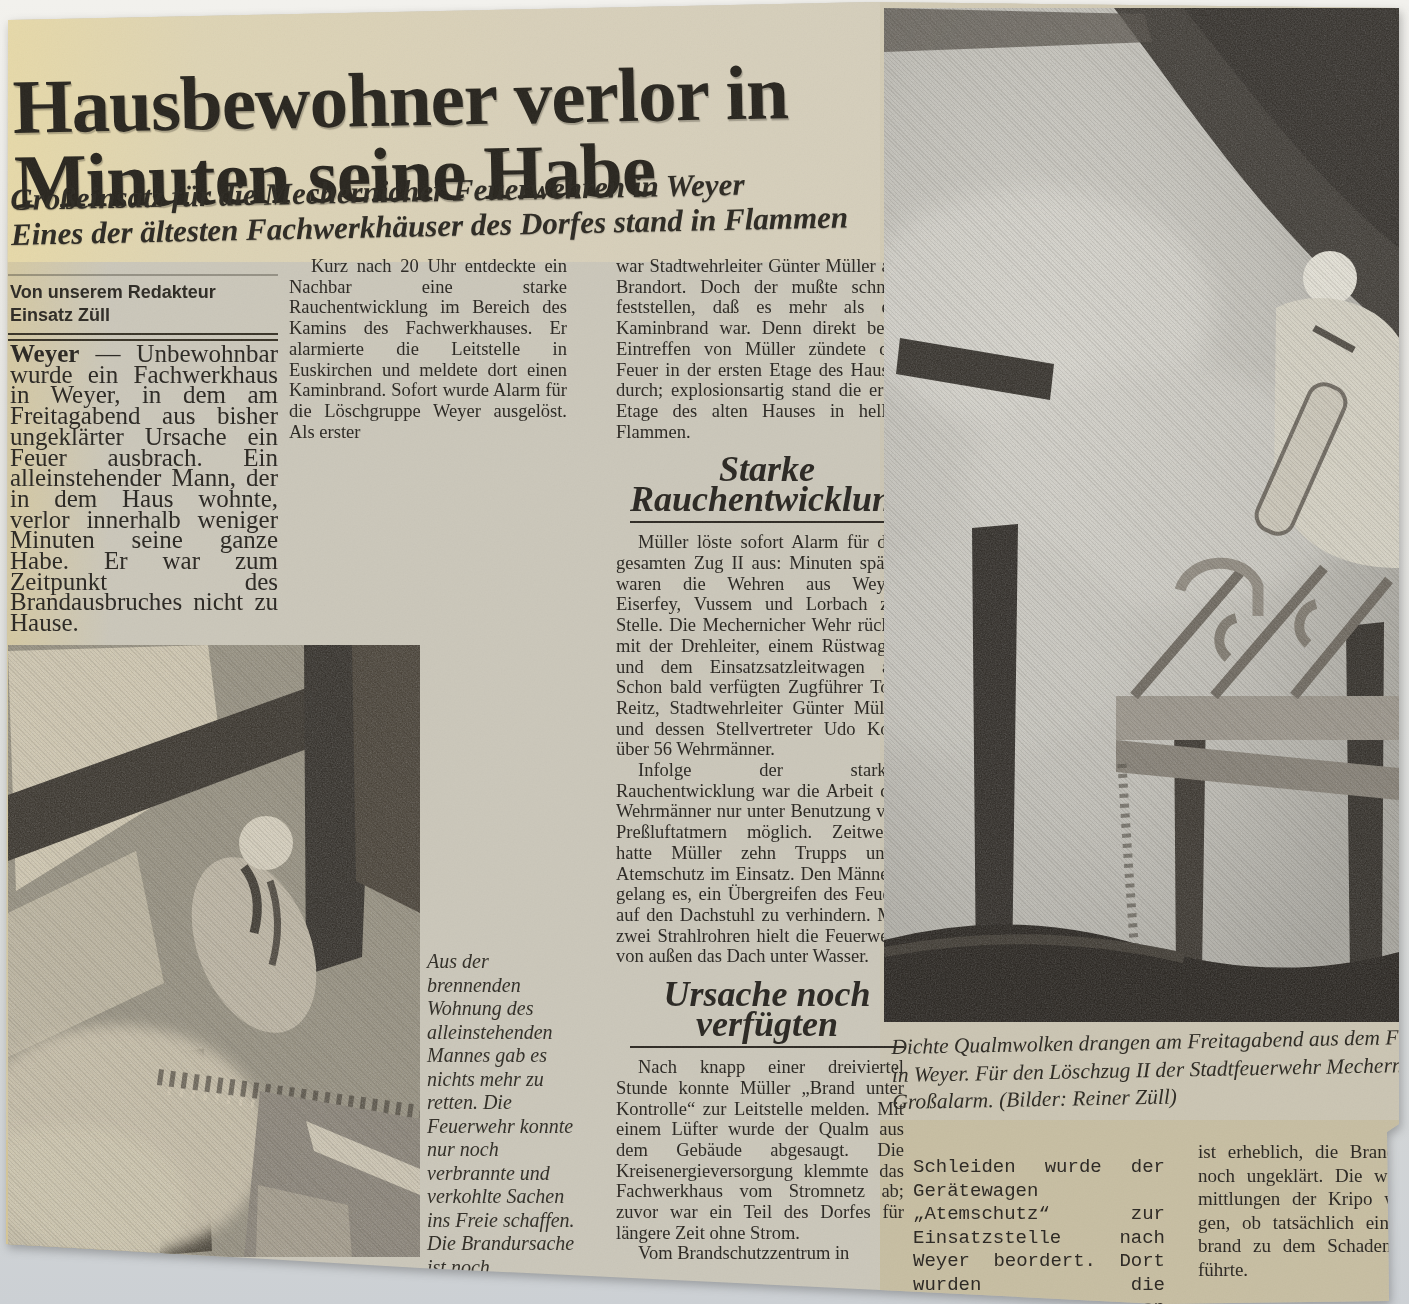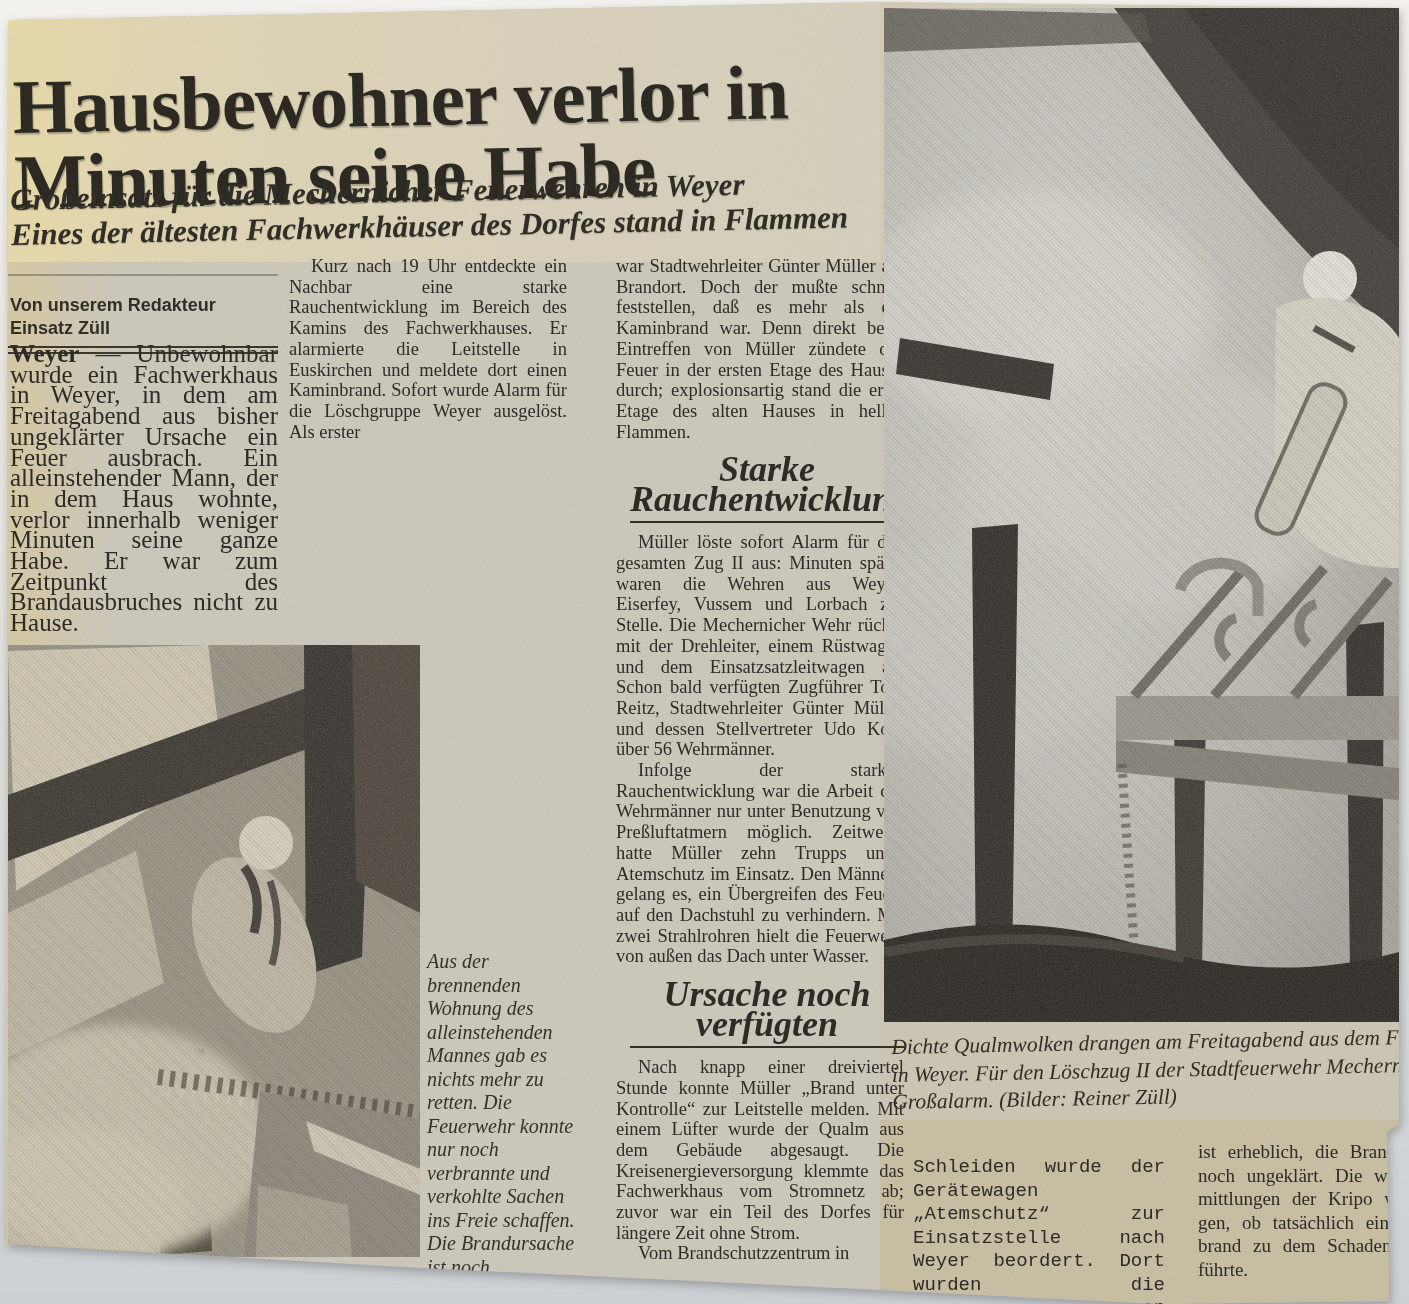--- a/index.html
+++ b/index.html
@@ -31,21 +31,21 @@
     text-shadow:1px 2px 1px rgba(30,25,18,.28);
   }
   .subhead{
     position:absolute;left:10px;top:182px;width:870px;
     font-style:italic;font-weight:700;font-size:31px;line-height:35px;color:#2d2a23;
     transform:rotate(-1.2deg);transform-origin:left top;
     text-shadow:0 1px 1px rgba(30,25,18,.2);
   }
   .byline-block{position:absolute;left:8px;top:274px;width:270px;color:#2e2b25;}
   .rule-thin{border-top:2px solid #44403666;height:0;}
-  .byline-names{font-family:"Liberation Sans", sans-serif;font-weight:700;font-size:18px;line-height:23px;padding:18px 0 6px 2px;}
+  .byline-names{font-family:"Liberation Sans", sans-serif;font-weight:700;font-size:18px;line-height:23px;padding:5px 0 6px 2px;}
   .rule-double{height:4px;border-top:2px solid #393428;border-bottom:2px solid #393428;}
 
   .col{position:absolute;color:#2b2823;font-size:18.5px;line-height:20.7px;}
   .col p{margin:0;text-align:justify;}
   .col p.ind{text-indent:22px;}
   .col1{left:10px;top:344px;width:268px;}
   .col1 .lead{font-size:25px;}
   .col1 .lead b{font-weight:700;}
   .col2{left:289px;top:256px;width:278px;}
   .col3{left:616px;top:256px;width:288px;}
@@ -110,21 +110,21 @@
           <div>Einsatz Züll</div>
         </div>
         <div class="rule-double"></div>
       </div>
 
       <div class="col col1">
         <p class="lead"><b>Weyer</b><span> — Unbewohnbar wurde ein Fachwerkhaus in Weyer, in dem am Freitagabend aus bisher ungeklärter Ursache ein Feuer ausbrach. Ein alleinstehender Mann, der in dem Haus wohnte, verlor innerhalb weniger Minuten seine ganze Habe. Er war zum Zeitpunkt des Brandausbruches nicht zu Hause.</span></p>
       </div>
 
       <div class="col col2">
-        <p class="ind">Kurz nach 19 Uhr entdeckte ein Nachbar eine starke Rauchentwicklung im Bereich des Kamins des Fachwerkhauses. Er alarmierte die Leitstelle in Euskirchen und meldete dort einen Kaminbrand. Sofort wurde Alarm für die Löschgruppe Weyer ausgelöst. Als erster</p>
+        <p class="ind">Kurz nach 20 Uhr entdeckte ein Nachbar eine starke Rauchentwicklung im Bereich des Kamins des Fachwerkhauses. Er alarmierte die Leitstelle in Euskirchen und meldete dort einen Kaminbrand. Sofort wurde Alarm für die Löschgruppe Weyer ausgelöst. Als erster</p>
       </div>
 
       <div class="col col3">
         <p>war Stadtwehrleiter Günter Müller am Brandort. Doch der mußte schnell feststellen, daß es mehr als ein Kaminbrand war. Denn direkt beim Eintreffen von Müller zündete das Feuer in der ersten Etage des Hauses durch; explosionsartig stand die erste Etage des alten Hauses in hellen Flammen.</p>
         <h2 class="xhead">Starke Rauchentwicklung</h2>
         <p class="ind">Müller löste sofort Alarm für den gesamten Zug II aus: Minuten später waren die Wehren aus Weyer, Eiserfey, Vussem und Lorbach zur Stelle. Die Mechernicher Wehr rückte mit der Drehleiter, einem Rüstwagen und dem Einsatzsatzleitwagen an. Schon bald verfügten Zugführer Toni Reitz, Stadtwehrleiter Günter Müller und dessen Stellvertreter Udo Kolb über 56 Wehrmänner.</p>
         <p class="ind">Infolge der starken Rauchentwicklung war die Arbeit der Wehrmänner nur unter Benutzung von Preßluftatmern möglich. Zeitweise hatte Müller zehn Trupps unter Atemschutz im Einsatz. Den Männern gelang es, ein Übergreifen des Feuers auf den Dachstuhl zu verhindern. Mit zwei Strahlrohren hielt die Feuerwehr von außen das Dach unter Wasser.</p>
         <h2 class="xhead">Ursache noch verfügten</h2>
         <p class="ind">Nach knapp einer dreiviertel Stunde konnte Müller „Brand unter Kontrolle“ zur Leitstelle melden. Mit einem Lüfter wurde der Qualm aus dem Gebäude abgesaugt. Die Kreisenergieversorgung klemmte das Fachwerkhaus vom Stromnetz ab; zuvor war ein Teil des Dorfes für längere Zeit ohne Strom.</p>
         <p class="ind">Vom Brandschutzzentrum in</p>

